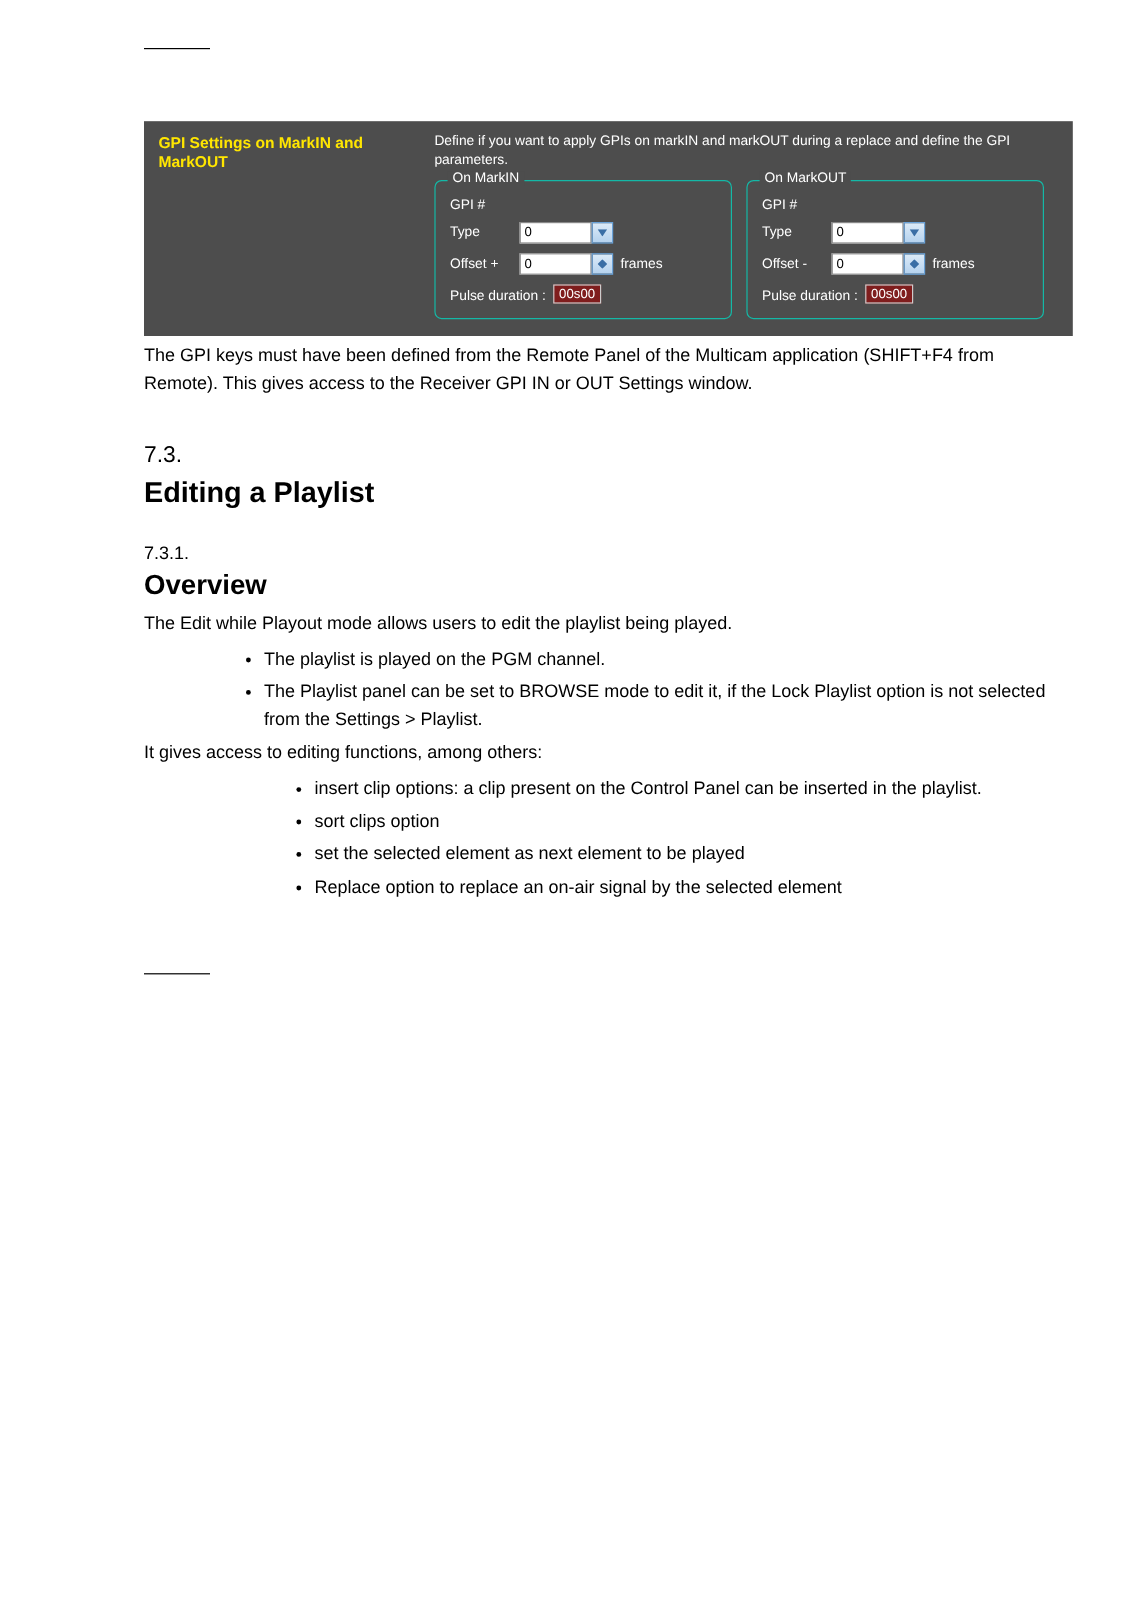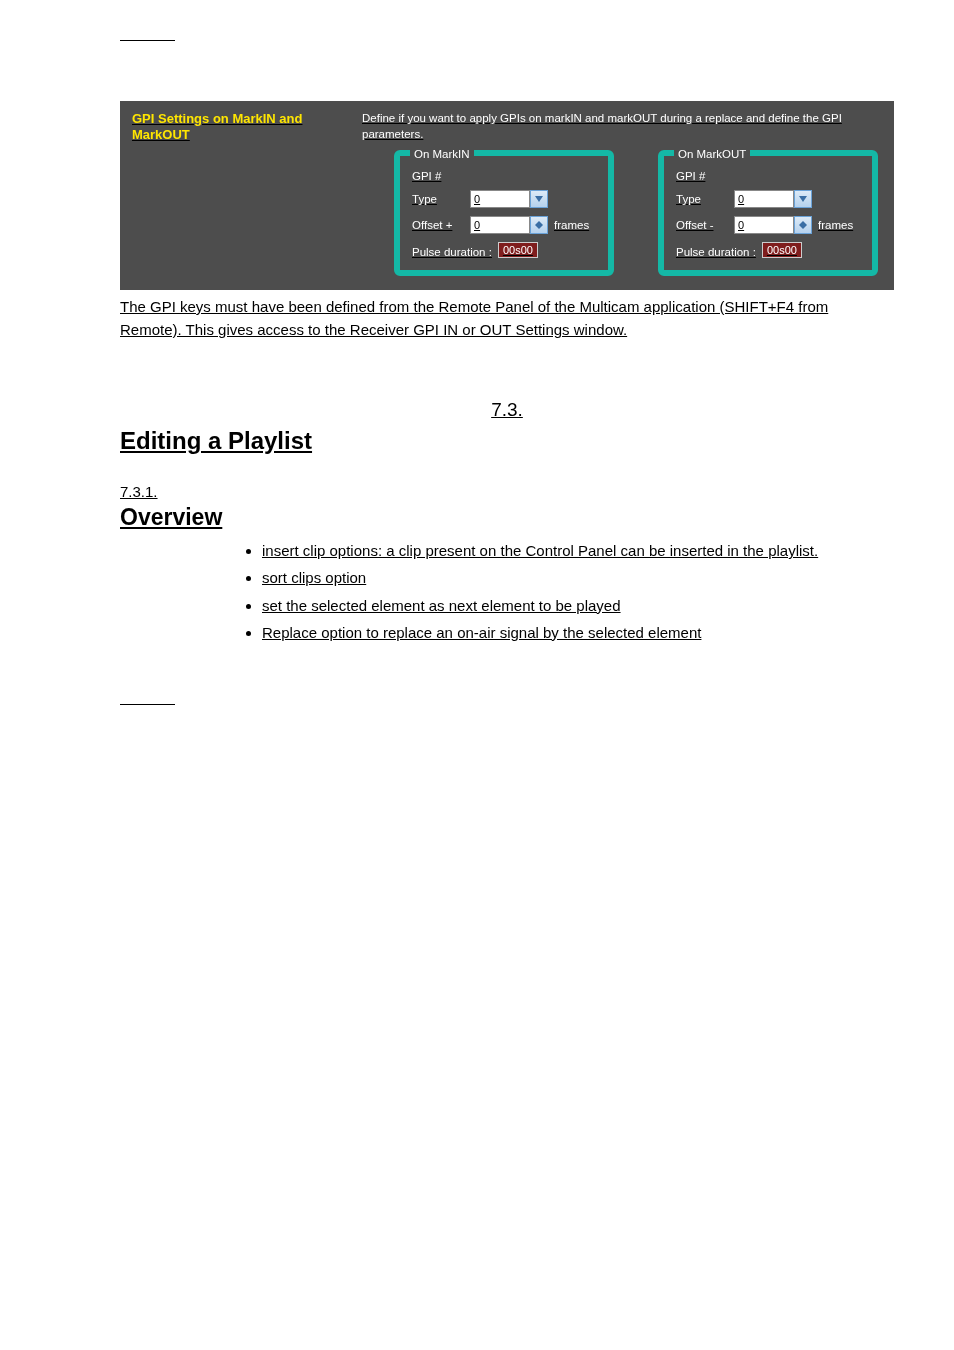--- a/index.html
+++ b/index.html
@@ -6,21 +6,20 @@
     margin: 0;
     padding: 0;
     background: #fff;
     font-family: Arial, Helvetica, sans-serif;
     color: #000;
     width: 954px;
   }
   .page {
     padding: 40px 60px 60px 120px;
     box-sizing: border-box;
-    text-decoration: underline;
   }
   .top-line {
     border-top: 1px solid #000;
     width: 55px;
     margin-bottom: 60px;
   }
   .panel {
     background: #4d4d4d;
     color: #fff;
     font-size: 12px;
@@ -44,26 +43,25 @@
     font-size: 11.5px;
     line-height: 1.35;
     margin-bottom: 8px;
   }
   .groups {
     display: flex;
     gap: 12px;
   }
   .group {
     position: relative;
-    border: 6px solid #14b8a6;
+    border: 1px solid #14b8a6;
     border-radius: 6px;
     padding: 14px 12px 12px 12px;
-    width: 220px;
-    box-sizing: border-box;
-    margin-left: 32px;
+    width: 248px;
+    box-sizing: border-box;
   }
   .group-legend {
     position: absolute;
     top: -8px;
     left: 10px;
     background: #4d4d4d;
     padding: 0 4px;
     font-size: 11.5px;
   }
   .row {
@@ -119,22 +117,21 @@
   }
   .below-panel {
     font-size: 15px;
     line-height: 1.45;
     color: #000;
     margin-top: 26px;
   }
   .sec-num {
     font-size: 19px;
     font-weight: normal;
-    margin-top: 58px;
-    text-align: center;
+    margin-top: 38px;
   }
   h2.h2 {
     font-size: 24px;
     font-weight: bold;
     font-family: Verdana, Arial, sans-serif;
     margin: 6px 0 8px 0;
   }
   h3.h3 {
     font-size: 23px;
     font-weight: bold;
@@ -259,22 +256,30 @@
   </div>
 
   <p class="body below-panel">The GPI keys must have been defined from the Remote Panel of the Multicam application (SHIFT+F4 from Remote). This gives access to the Receiver GPI IN or OUT Settings window.</p>
 
   <div class="sec-num">7.3.</div>
   <h2 class="h2">Editing a Playlist</h2>
 
   <div class="subnum">7.3.1.</div>
   <h3 class="h3" style="margin-top:4px">Overview</h3>
 
-
-
+  <p class="body">The Edit while Playout mode allows users to edit the playlist being played.</p>
+
+  <ul class="bul">
+    <li><span>The playlist is played on the PGM channel.</span></li>
+    <li>
+      <span>The Playlist panel can be set to BROWSE mode to edit it, if the Lock Playlist option is not selected from the </span><span>Settings &gt; Playlist</span><span>.</span>
+    </li>
+  </ul>
+
+  <p class="body">It gives access to editing functions, among others:</p>
 
   <ul class="bul small-indent">
     <li>insert clip options: a clip present on the Control Panel can be inserted in the playlist.</li>
     <li>sort clips option</li>
     <li>set the selected element as next element to be played</li>
     <li>Replace option to replace an on-air signal by the selected element</li>
   </ul>
 
   <div class="footer-line"></div>
 </div>

